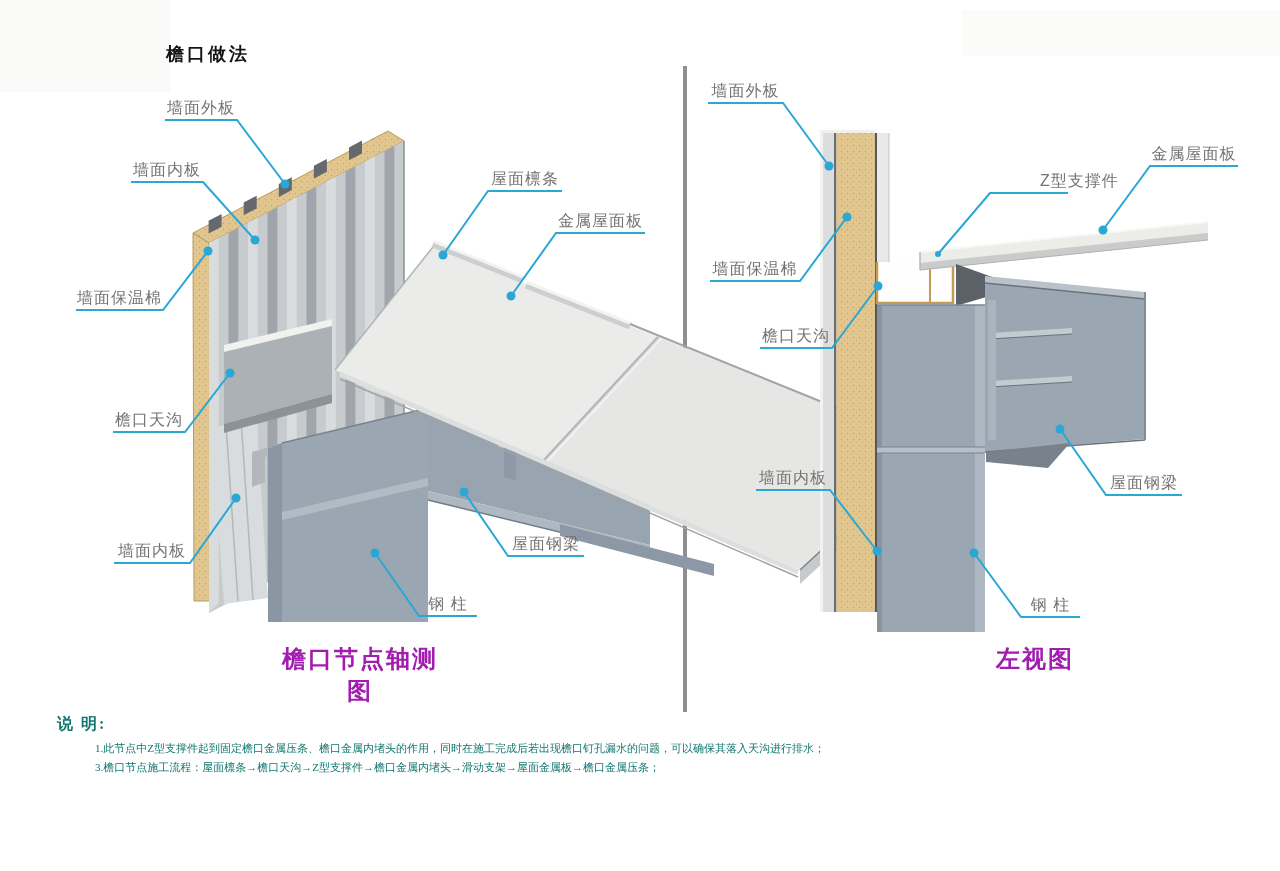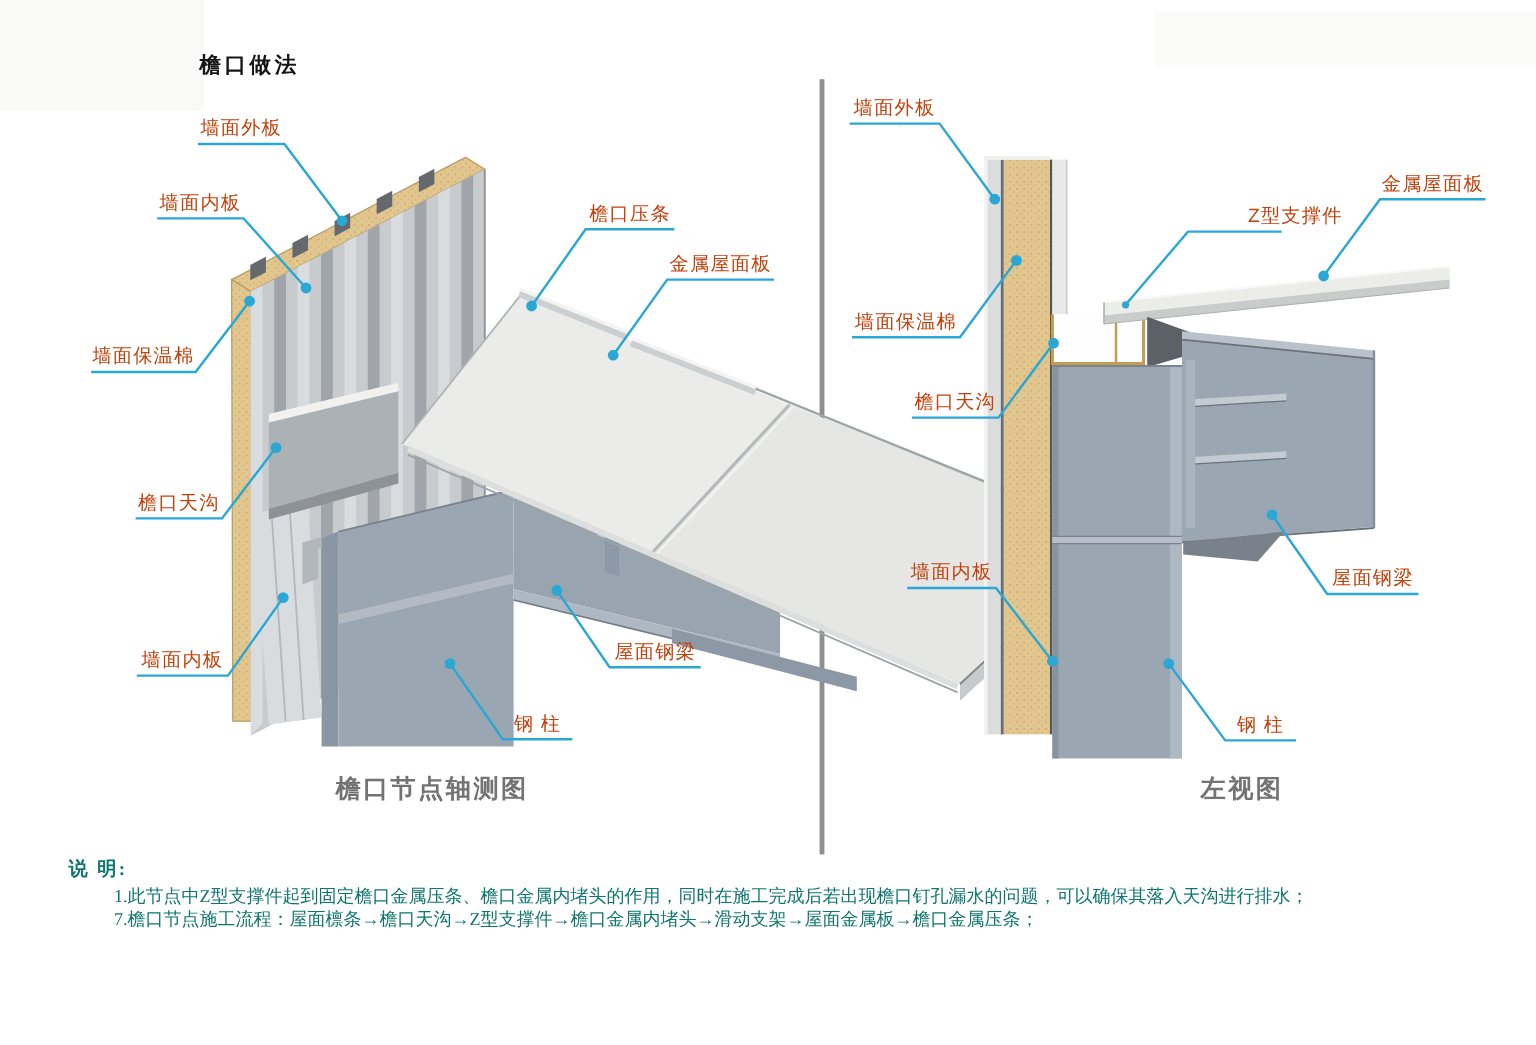--- a/index.html
+++ b/index.html
@@ -1,27 +1,27 @@
 <!DOCTYPE html>
 <html><head>
 <meta charset="utf-8">
 <style>
   html,body{margin:0;padding:0;background:#ffffff;}
   #stage{position:relative;width:1280px;height:871px;background:#ffffff;overflow:hidden;
          font-family:"Liberation Sans","DejaVu Sans",sans-serif;}
   #diagram-svg{position:absolute;left:0;top:0;z-index:1;}
   .lbl{position:absolute;z-index:3;height:21px;line-height:21px;font-size:16px;font-weight:500;
-       color:#c2410c;text-align:center;white-space:nowrap;letter-spacing:1px;}
-  .caption{position:absolute;z-index:3;font-size:21px;font-weight:700;color:#737373;
+       color:#737373;text-align:center;white-space:nowrap;letter-spacing:1px;}
+  .caption{position:absolute;z-index:3;font-size:24px;font-weight:700;color:#a21caf;
            text-align:center;letter-spacing:2px;}
   #page-title{position:absolute;z-index:3;left:166px;top:42px;font-size:18px;font-weight:700;
               color:#151515;letter-spacing:3px;}
   #notes{position:absolute;z-index:3;left:57px;top:714px;width:1200px;color:#0f766e;font-family:Liberation Serif, serif;}
   #notes .nh{font-size:16px;font-weight:700;letter-spacing:2px;margin-bottom:4px;}
-  #notes .ni{font-size:15px;line-height:19px;margin-left:38px;white-space:nowrap;}
+  #notes .ni{font-size:11px;line-height:19px;margin-left:38px;white-space:nowrap;}
 </style>
 </head>
 <body>
 
 <div id="stage">
 
 <svg id="diagram-svg" width="1280" height="871" viewBox="0 0 1280 871">
   <defs>
     <pattern id="speckle" width="6" height="6" patternUnits="userSpaceOnUse">
       <rect width="6" height="6" fill="#E2C68F"></rect>
@@ -207,21 +207,21 @@
     <circle cx="877" cy="551" r="4.5"></circle>
         <circle cx="1060" cy="429" r="4.5"></circle>
     <circle cx="974" cy="553" r="4.5"></circle>
   </g>
 </svg>
 
 <div id="page-title">檐口做法</div>
 
 <div class="lbl" style="left:165px;top:97px;width:72px">墙面外板</div>
 <div class="lbl" style="left:131px;top:159px;width:72px">墙面内板</div>
-<div class="lbl" style="left:488px;top:168px;width:74px">檐口压条</div>
+<div class="lbl" style="left:488px;top:168px;width:74px">屋面檩条</div>
 <div class="lbl" style="left:556px;top:210px;width:89px">金属屋面板</div>
 <div class="lbl" style="left:76px;top:287px;width:87px">墙面保温棉</div>
 <div class="lbl" style="left:113px;top:409px;width:72px">檐口天沟</div>
 <div class="lbl" style="left:114px;top:540px;width:76px">墙面内板</div>
 <div class="lbl" style="left:508px;top:533px;width:76px">屋面钢梁</div>
 <div class="lbl" style="left:419px;top:593px;width:58px">钢 柱</div>
 <div class="caption" style="left:270px;top:643px;width:180px">檐口节点轴测图</div>
 
 <div class="lbl" style="left:708px;top:80px;width:75px">墙面外板</div>
 <div class="lbl" style="left:1040px;top:170px;width:78px">Z型支撑件</div>
@@ -229,16 +229,16 @@
 <div class="lbl" style="left:710px;top:258px;width:90px">墙面保温棉</div>
 <div class="lbl" style="left:760px;top:325px;width:72px">檐口天沟</div>
 <div class="lbl" style="left:756px;top:467px;width:74px">墙面内板</div>
 <div class="lbl" style="left:1106px;top:472px;width:76px">屋面钢梁</div>
 <div class="lbl" style="left:1021px;top:594px;width:59px">钢 柱</div>
 <div class="caption" style="left:960px;top:643px;width:150px">左视图</div>
 
 <div id="notes">
   <div class="nh">说 明:</div>
   <div class="ni">1.此节点中Z型支撑件起到固定檐口金属压条、檐口金属内堵头的作用，同时在施工完成后若出现檐口钉孔漏水的问题，可以确保其落入天沟进行排水；</div>
-  <div class="ni">7.檐口节点施工流程：屋面檩条→檐口天沟→Z型支撑件→檐口金属内堵头→滑动支架→屋面金属板→檐口金属压条；</div>
+  <div class="ni">3.檐口节点施工流程：屋面檩条→檐口天沟→Z型支撑件→檐口金属内堵头→滑动支架→屋面金属板→檐口金属压条；</div>
 </div>
 
 </div>
 
 </body></html>

